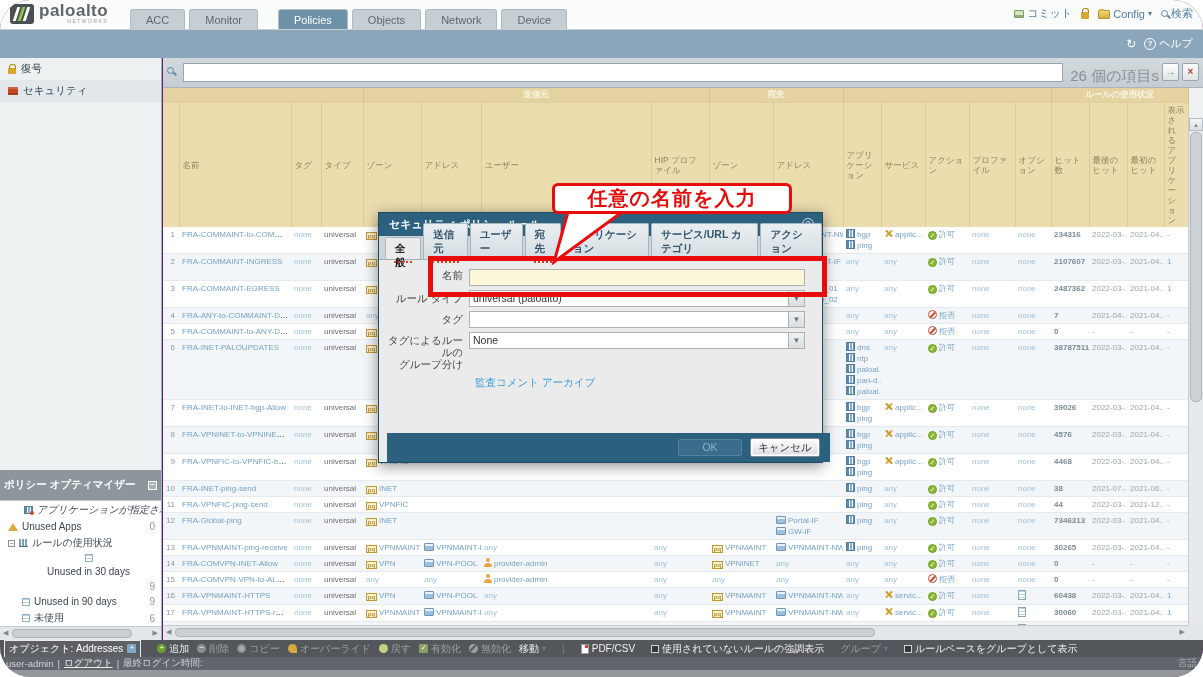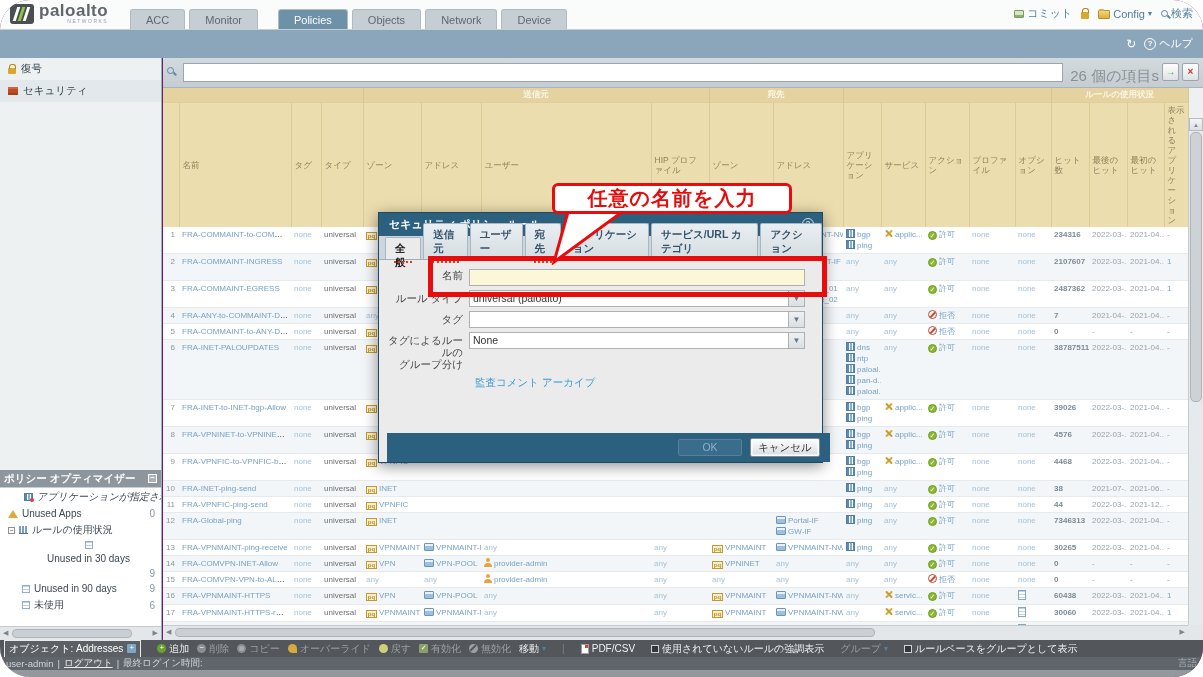--- a/index.html
+++ b/index.html
@@ -40,21 +40,21 @@
 
   
   .sidebar { position:absolute; left:0; top:58px; width:162px; height:582px; background:#eef1f2; border-right:1px solid #9fb0ba; }
   .side-item { display:flex; align-items:center; gap:5px; padding:4px 8px; font-size:10.5px; color:#31404a; }
   .side-item.active { background:#e2e8eb; }
   .si { display:inline-block; }
   .si-sec { width:10px; height:8px; background:#bf4a22; border-radius:1px; box-shadow:inset 0 2px #d3633c, inset 0 -2px #a83d1a; }
   .si-dec { width:8px; height:6px; background:#d9a62e; border-radius:1px; position:relative; margin-top:3px; }
   .si-dec::before { content:""; position:absolute; left:1px; top:-4px; width:5px; height:4px; border:1.5px solid #b8860b; border-bottom:none; border-radius:3px 3px 0 0; }
   .optimizer { position:absolute; left:0; top:412px; width:161px; }
-  .opt-head { height:17px; background:#8d969c; color:#fff; font-size:10.5px; font-weight:bold; padding:2px 4px; display:flex; justify-content:space-between; align-items:center; }
+  .opt-head { height:30px; background:#8d969c; color:#fff; font-size:10.5px; font-weight:bold; padding:2px 4px; display:flex; justify-content:space-between; align-items:center; }
   .opt-min { width:9px; height:9px; border:1px solid #fff; background:#aab2b8; color:#fff; font-size:8px; line-height:6px; text-align:center; }
   .opt-row { display:flex; align-items:center; gap:4px; padding:2px 6px 2px 8px; font-size:10px; color:#3c4750; background:#fff; white-space:nowrap; overflow:hidden; }
   .opt-count { margin-left:auto; color:#8a97a1; }
   .opt-body { background:#fff; height:198px; border-top:1px solid #c6ccd0; }
   .oi { display:inline-block; flex:none; }
   .oi-app { width:9px; height:8px; border:1px solid #557d9e; background:linear-gradient(90deg,#5c89ad 0 2px,#fff 2px 3px,#7fb2d8 3px 5px,#fff 5px 6px,#5c89ad 6px 9px); position:relative; }
   .oi-app::after { content:""; position:absolute; right:-2px; bottom:-2px; width:4px; height:4px; border-radius:50%; background:#d2452e; }
   .oi-warn { width:0; height:0; border-left:5px solid transparent; border-right:5px solid transparent; border-bottom:8px solid #e0a93c; }
   .oi-usage { width:9px; height:8px; background:linear-gradient(0deg,#7aa0c0 0 8px); -webkit-mask:none; background:repeating-linear-gradient(90deg,#7aa0c0 0 2px,transparent 2px 3px); border-bottom:1px solid #55708a; }
   .oi-list { width:8px; height:8px; border:1px solid #8fb0c8; background:repeating-linear-gradient(#bcd4e6 0 1px,transparent 1px 3px); background-color:#fff; }

